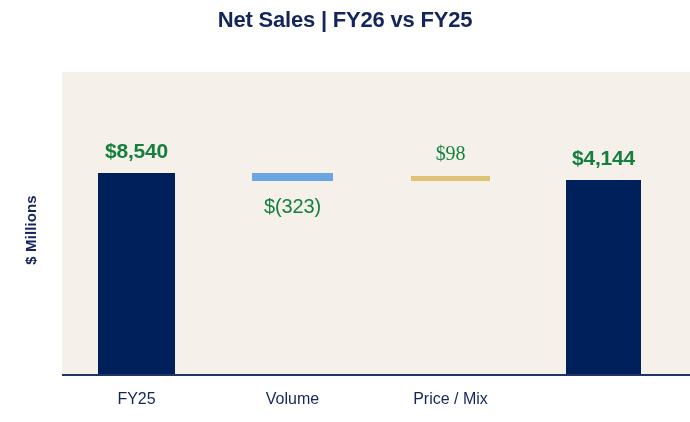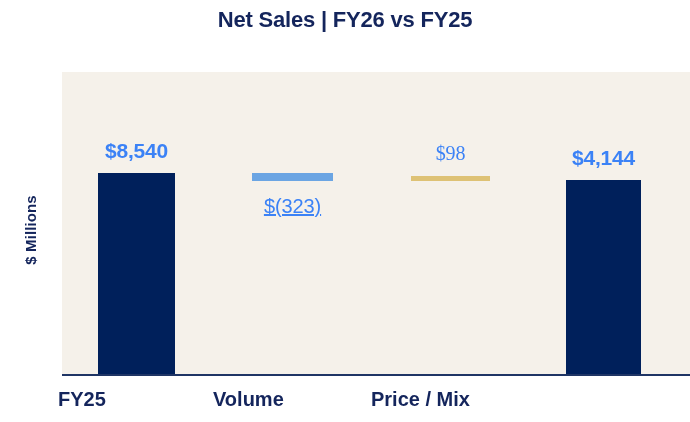--- a/index.html
+++ b/index.html
@@ -82,41 +82,42 @@
     position: absolute;
   }
   .bar-navy   { background: #00205B; }
   .bar-blue   { background: #6BA5E3; }
   .bar-gold   { background: #DEC275; }
 
   
   .value-label {
     position: absolute;
     text-align: center;
-    color: #3b82f6;
+    color: #15803d;
     white-space: nowrap;
     line-height: 1;
   }
   .value-strong {
     font-size: 21px;
     font-weight: bold;
     letter-spacing: -0.2px;
   }
   .value-light {
     font-size: 20px;
     font-weight: normal;
     letter-spacing: -0.1px;
   }
 
   
   .cat-label {
     position: absolute;
     top: 390px;
-    font-size: 20px;
-    font-weight: bold;
+    text-align: center;
+    font-size: 16px;
+    font-weight: normal;
     color: #14255C;
     white-space: nowrap;
     line-height: 18px;
   }
 </style>
 </head>
 <body>
 
 <div id="chart-root">
 
@@ -127,21 +128,21 @@
   </div>
 
   <div id="plot-area"></div>
 
   <div id="axis-line"></div>
 
   <div class="bar bar-navy" style="left:98px; top:173px; width:77px; height:201px;"></div>
   <div class="value-label value-strong" style="left:58px; top:140px; width:157px;">$8,540</div>
 
   <div class="bar bar-blue" style="left:252px; top:173px; width:81px; height:8px;"></div>
-  <div class="value-label value-light" style="left:213px; top:196px; width:159px;text-decoration:underline;">$(323)</div>
+  <div class="value-label value-light" style="left:213px; top:196px; width:159px;">$(323)</div>
 
   <div class="bar bar-gold" style="left:411px; top:176px; width:79px; height:5px;"></div>
   <div class="value-label value-light" style="left:371px; top:143px; width:159px;font-family:Liberation Serif, serif;">$98</div>
 
   <div class="bar bar-navy" style="left:566px; top:180px; width:75px; height:194px;"></div>
   <div class="value-label value-strong" style="left:524px; top:147px; width:159px;">$4,144</div>
 
   <div class="cat-label" style="left:58px; width:157px;">FY25</div>
   <div class="cat-label" style="left:213px; width:159px;">Volume</div>
   <div class="cat-label" style="left:371px; width:159px;">Price / Mix</div>

